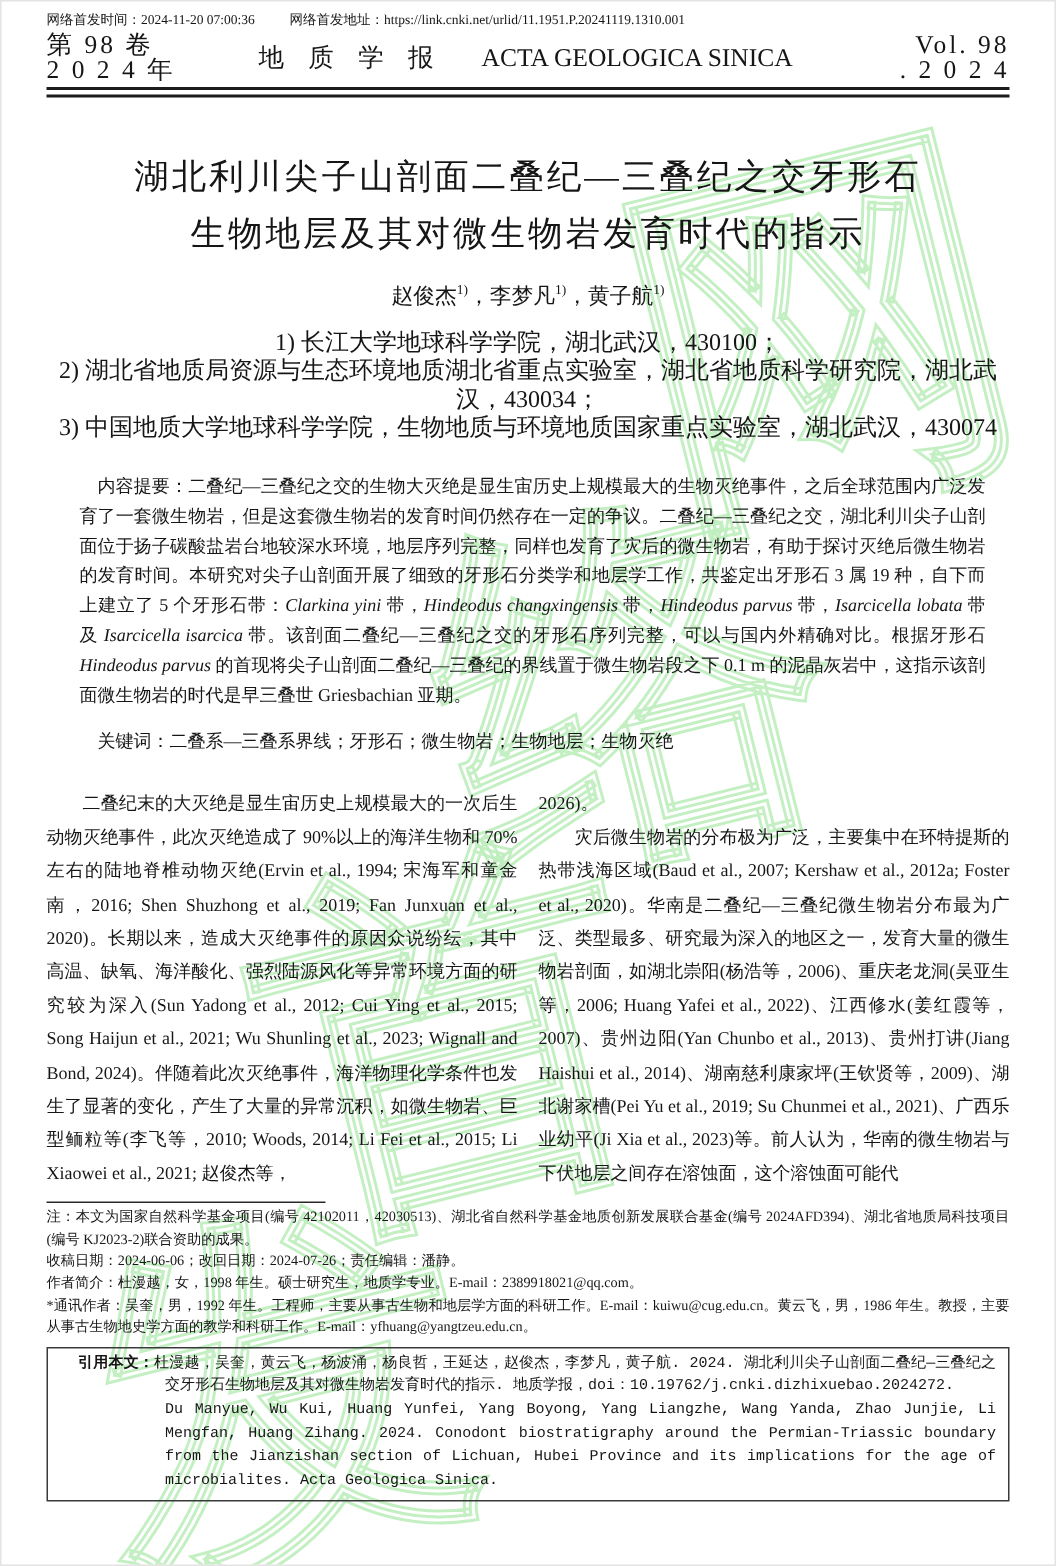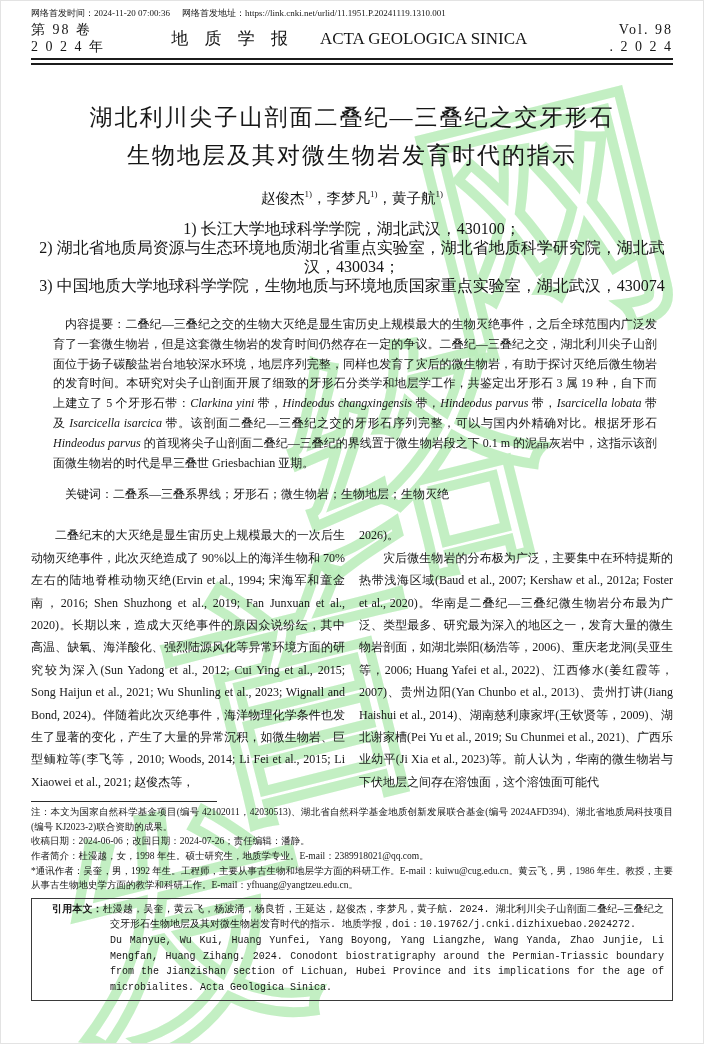--- a/index.html
+++ b/index.html
@@ -17,23 +17,23 @@
     position:absolute;font-size:255px;font-weight:bold;line-height:1;
     color:transparent;-webkit-text-stroke:2px #bdeebd;
     transform:rotate(-14deg);opacity:.9;
   }
   .wm0{left:420px;top:95px;}
   .wm1{left:295px;top:330px;}
   .wm2{left:175px;top:565px;}
   .wm3{left:60px;top:800px;}
   .content{position:relative;z-index:1;padding:0 30px;}
   
-  .prepub{font-size:9px;padding-top:6px;display:flex;gap:12px;white-space:nowrap;}
+  .prepub{font-size:9px;padding-top:6px;display:flex;gap:23px;white-space:nowrap;}
   .masthead{display:flex;justify-content:space-between;align-items:center;margin-top:1px;}
-  .mast-left,.mast-right{font-size:14px;line-height:17px;letter-spacing:2px;white-space:nowrap;}
+  .mast-left,.mast-right{font-size:17px;line-height:17px;letter-spacing:2px;white-space:nowrap;}
   .mast-right{text-align:right;margin-left:16px;}
   .mast-center{font-size:17px;white-space:nowrap;display:flex;gap:26px;align-items:baseline;}
   .journal-cn{letter-spacing:6px;}
   .rule-double{margin-top:3px;height:3px;border-top:2px solid #1c1c1c;border-bottom:2px solid #1c1c1c;}
   
   .title{margin-top:34px;text-align:center;font-size:23px;font-weight:normal;line-height:38px;letter-spacing:2px;}
   .authors{margin-top:10px;text-align:center;font-size:14.5px;line-height:26px;}
   .affiliations{margin-top:8px;text-align:center;font-size:16px;line-height:19px;}
   
   .abstract{margin:20px 16px 0 22px;font-size:12px;line-height:19.8px;text-align:justify;text-indent:1em;}

